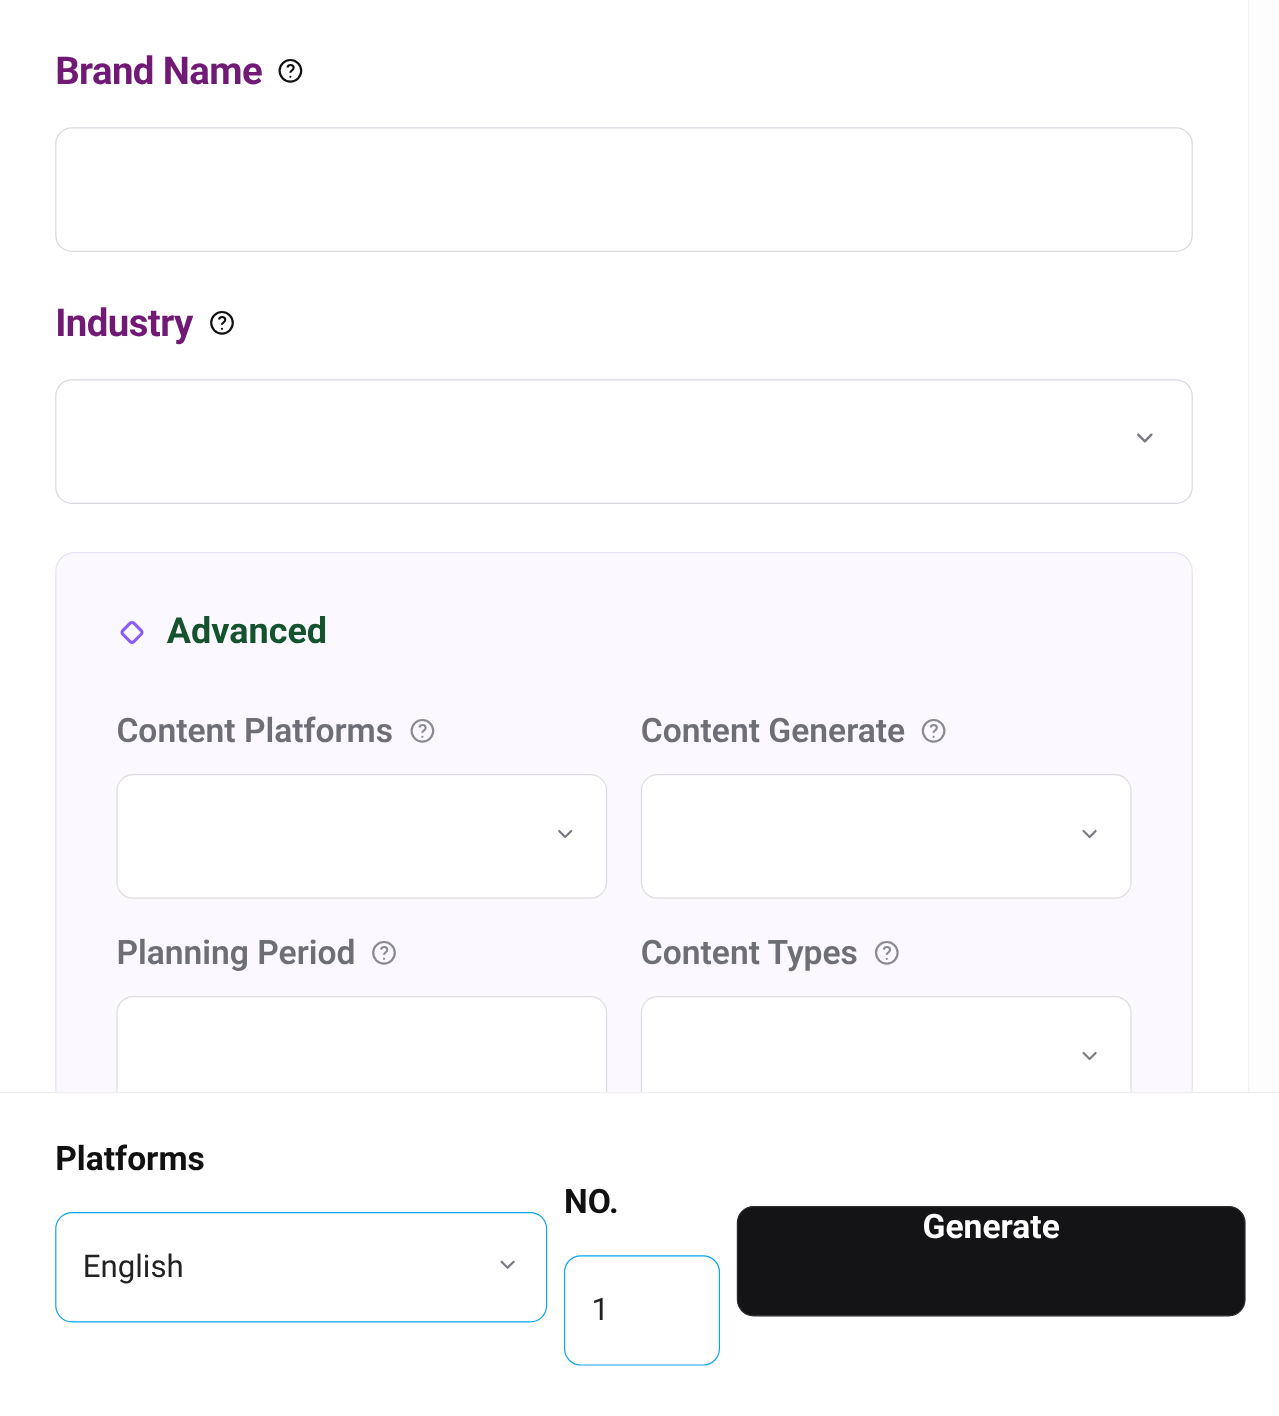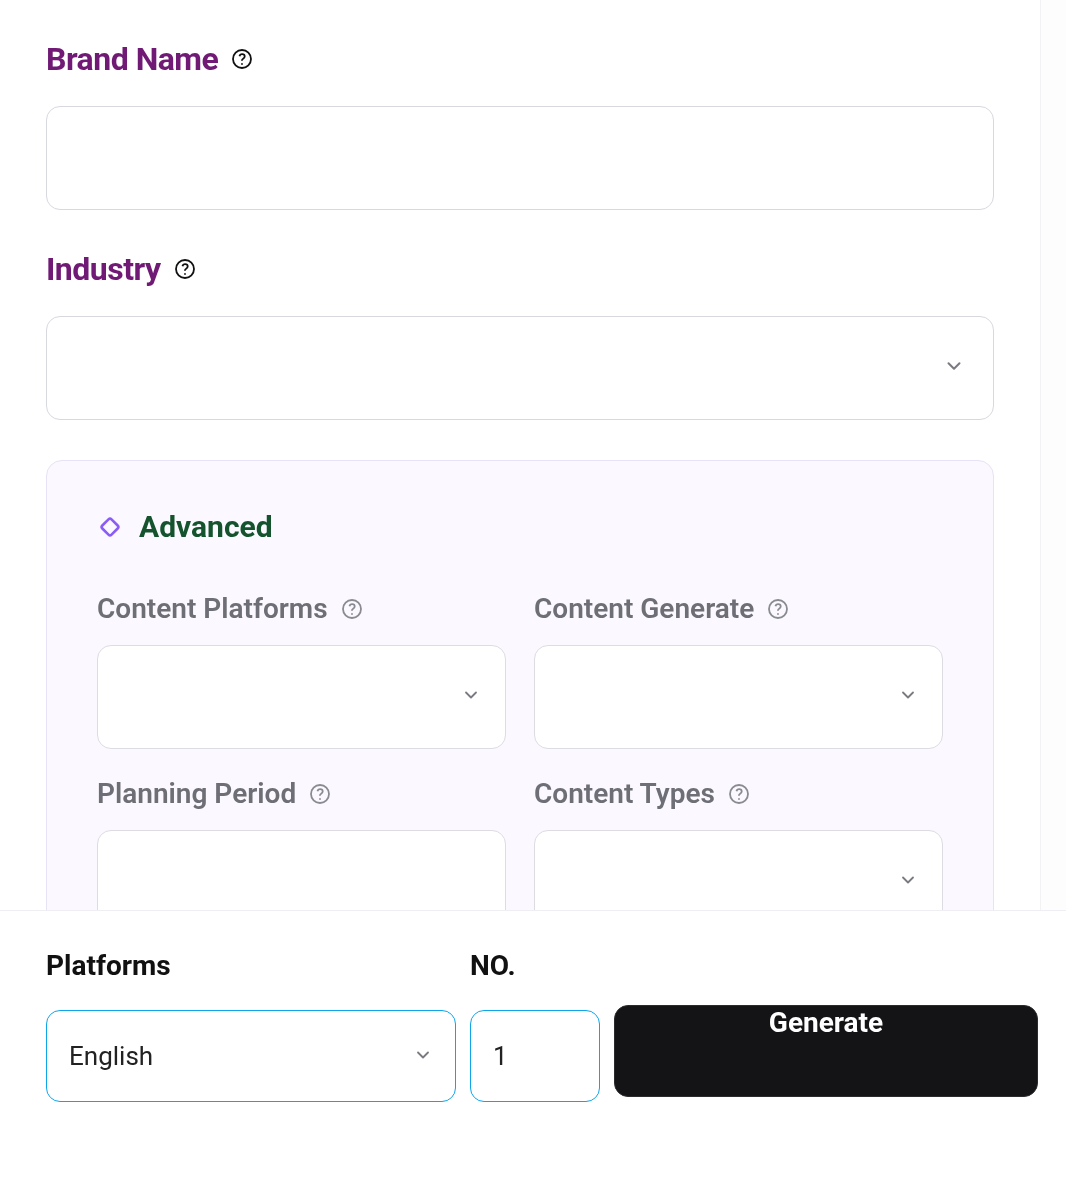--- a/index.html
+++ b/index.html
@@ -122,21 +122,21 @@
     height: 270px;
     background: #ffffff;
     border-top: 1px solid #efeff3;
     padding: 38px 28px 0 46px;
     display: flex;
     gap: 14px;
     align-items: flex-start;
   }
   .foot-col { display: flex; flex-direction: column; }
   .foot-col.language { width: 410px; }
-  .foot-col.number   { width: 130px; }
+  .foot-col.number   { width: 130px; margin-top: 36px; }
   .foot-col.gen      { flex: 1; justify-content: flex-end; }
   .foot-label {
     font-size: 28px;
     font-weight: 700;
     color: #111;
     margin-bottom: 28px;
   }
   .foot-select, .foot-input {
     height: 92px;
     border: 1px solid #0ea5e9;

